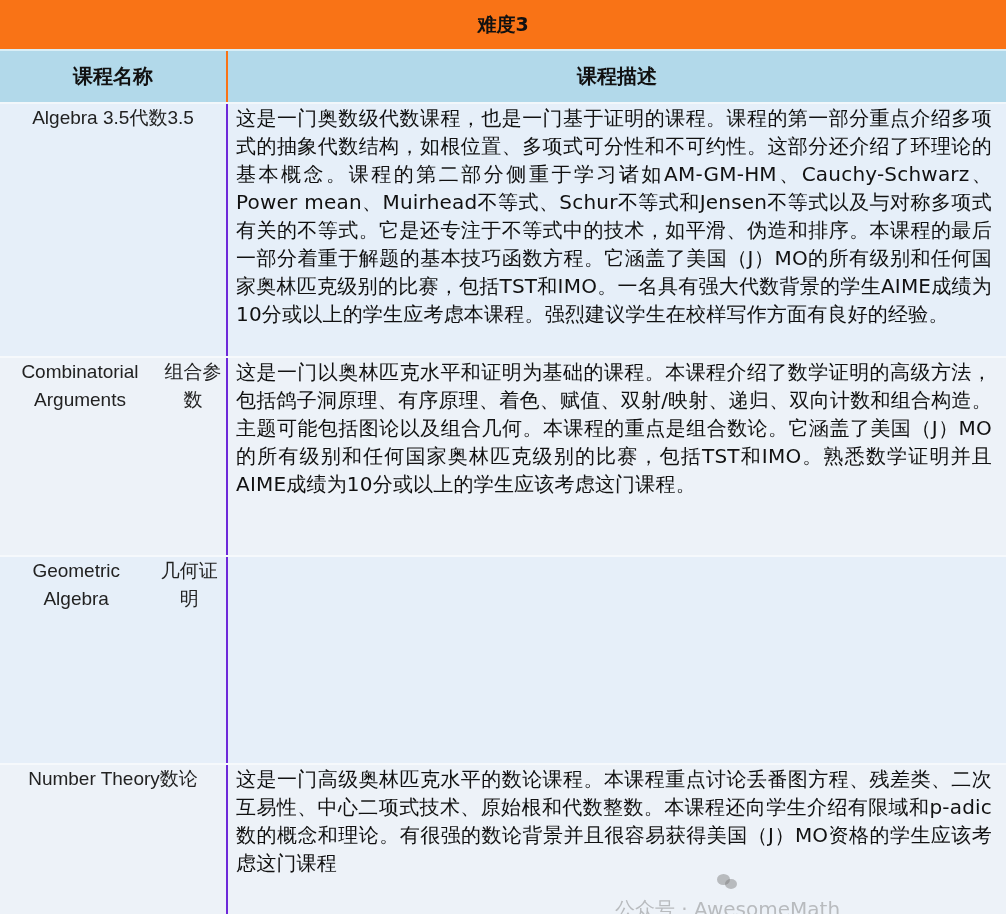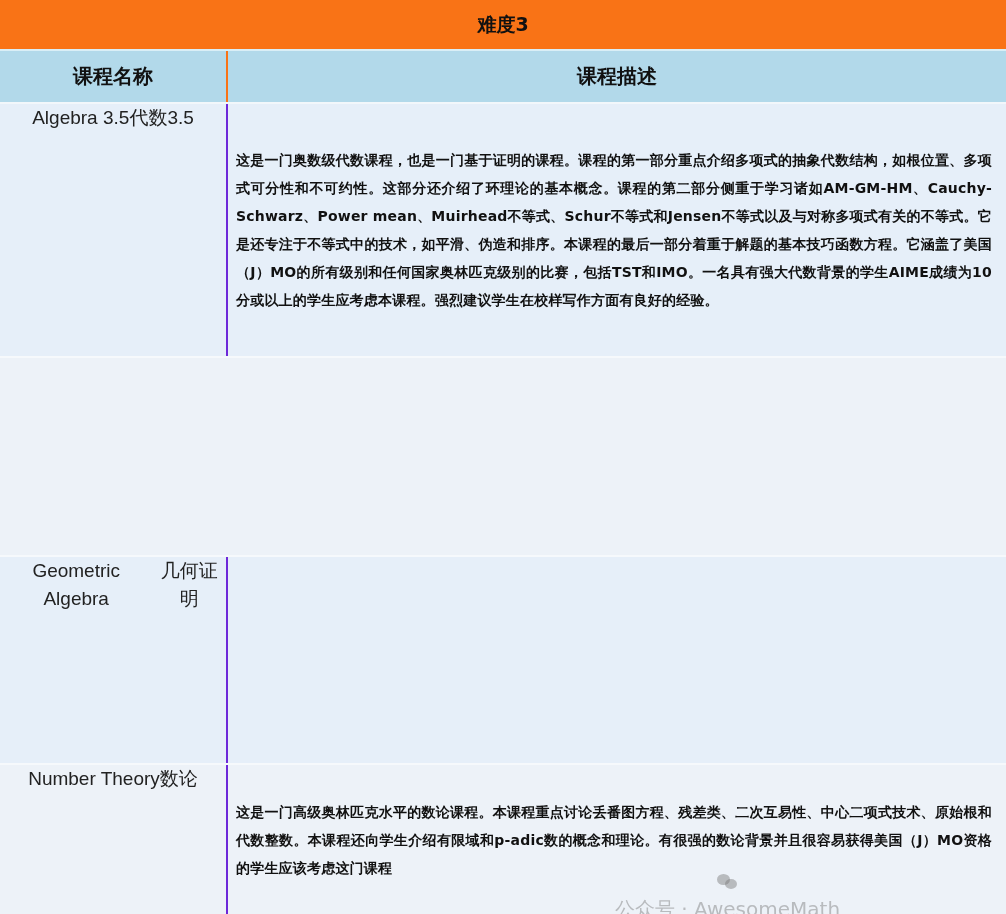--- a/index.html
+++ b/index.html
@@ -80,26 +80,24 @@
       line-height: 28px;
       color: #222;
       border-right: 2px solid #6d28d9;
       box-sizing: border-box;
     }
     .row .desc-cell {
       width: 778px;
       padding: 0 14px 0 8px;
       box-sizing: border-box;
       display: flex;
-      align-items: center;
-      font-size: 14px;
+      font-size: 20px;
       line-height: 28px;
       color: #111;
       letter-spacing: 0.2px;
-      font-weight: bold;
     }
     .desc-cell p {
       margin: 0;
       text-align: justify;
     }
     .nt-gap { height: 22px; }
 
     .watermark {
       position: absolute;
       left: 615px;
@@ -145,20 +143,27 @@
     <div class="name-cell">
       <span>Algebra 3.5</span>
       <span>代数3.5</span>
     </div>
     <div class="desc-cell">
       <p>这是一门奥数级代数课程，也是一门基于证明的课程。课程的第一部分重点介绍多项式的抽象代数结构，如根位置、多项式可分性和不可约性。这部分还介绍了环理论的基本概念。课程的第二部分侧重于学习诸如AM-GM-HM、Cauchy-Schwarz、Power mean、Muirhead不等式、Schur不等式和Jensen不等式以及与对称多项式有关的不等式。它是还专注于不等式中的技术，如平滑、伪造和排序。本课程的最后一部分着重于解题的基本技巧函数方程。它涵盖了美国（J）MO的所有级别和任何国家奥林匹克级别的比赛，包括TST和IMO。一名具有强大代数背景的学生AIME成绩为10分或以上的学生应考虑本课程。强烈建议学生在校样写作方面有良好的经验。</p>
     </div>
   </div>
 
   <div class="row alt2" style="top:358px;height:199px;">
+    <div class="name-cell">
+      <span style="max-width:160px;">Combinatorial Arguments</span>
+      <span>组合参数</span>
+    </div>
+    <div class="desc-cell">
+      <p>这是一门以奥林匹克水平和证明为基础的课程。本课程介绍了数学证明的高级方法，包括鸽子洞原理、有序原理、着色、赋值、双射/映射、递归、双向计数和组合构造。主题可能包括图论以及组合几何。本课程的重点是组合数论。它涵盖了美国（J）MO的所有级别和任何国家奥林匹克级别的比赛，包括TST和IMO。熟悉数学证明并且AIME成绩为10分或以上的学生应该考虑这门课程。</p>
+    </div>
   </div>
 
   <div class="row alt1" style="top:557px;height:208px;">
     <div class="name-cell">
       <span>Geometric Algebra</span>
       <span>几何证明</span>
     </div>
   </div>
 
   <div class="row alt2" style="top:765px;height:149px;border-bottom:none;">

